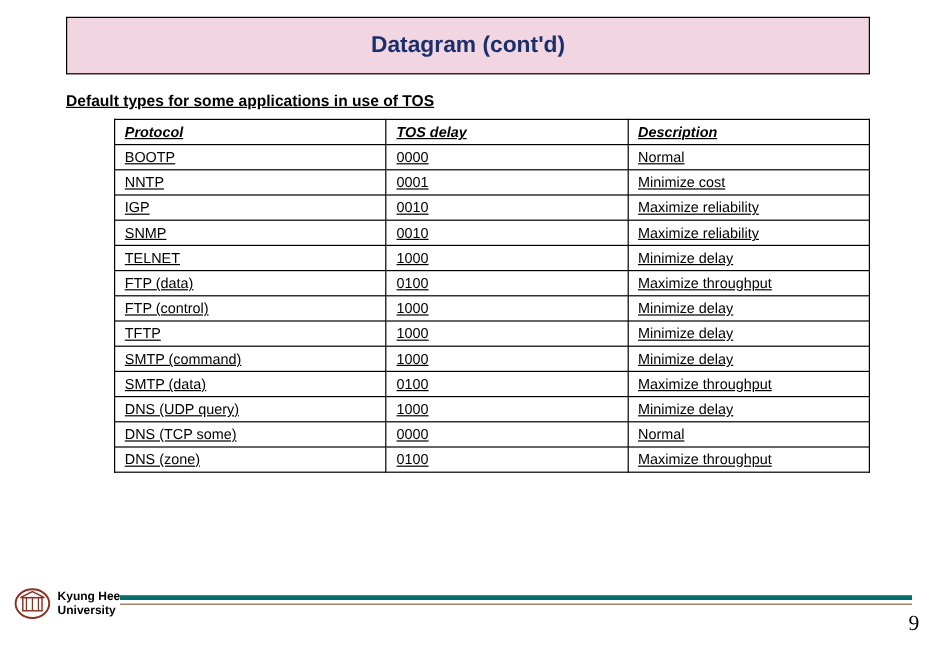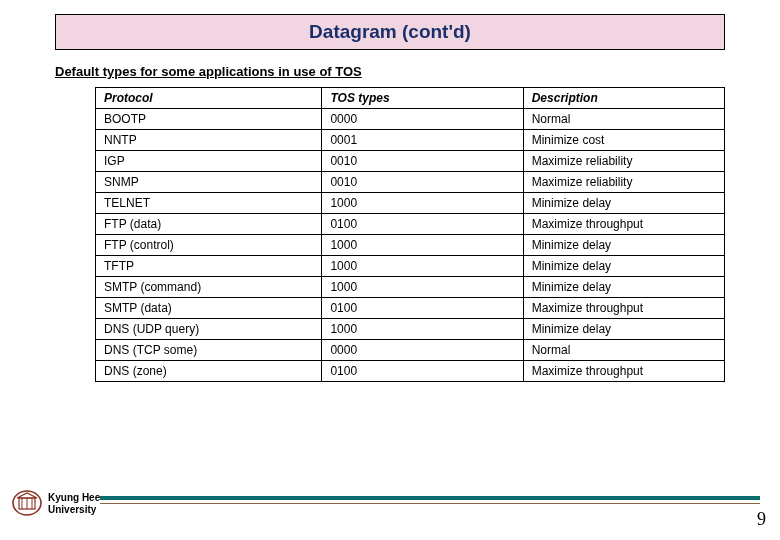--- a/index.html
+++ b/index.html
@@ -7,41 +7,42 @@
     margin: 0;
     width: 780px;
     height: 540px;
     background: #ffffff;
     font-family: Arial, Helvetica, sans-serif;
     position: relative;
     overflow: hidden;
   }
   .title-bar {
     margin: 14px 55px 0 55px;
-    height: 36px;
+    height: 48px;
     background: #f1d6e2;
     border: 1px solid #000;
     display: flex;
     align-items: center;
     justify-content: center;
   }
   .title-bar .title {
     font-size: 19px;
     font-weight: bold;
     color: #1b2f6b;
   }
   .subtitle {
     margin: 14px 0 8px 55px;
     font-size: 13px;
     font-weight: bold;
     text-decoration: underline;
     color: #000;
   }
   .table-wrap {
     margin: 0 55px 0 95px;
+    text-decoration: underline;
   }
   table {
     border-collapse: collapse;
     width: 100%;
     table-layout: fixed;
   }
   col.c1 { width: 36%; }
   col.c2 { width: 32%; }
   col.c3 { width: 32%; }
   th, td {
@@ -115,21 +116,21 @@
 <div class="table-wrap">
   <table>
     <colgroup>
         <col class="c1">
         <col class="c2">
         <col class="c3">
       </colgroup>
     <thead>
       <tr>
         <th>Protocol</th>
-        <th>TOS types</th>
+        <th>TOS delay</th>
         <th>Description</th>
       </tr>
     </thead>
     <tbody id="tbody">
         <tr>
           <td>BOOTP</td>
           <td>0000</td>
           <td>Normal</td>
         </tr>
         <tr>

